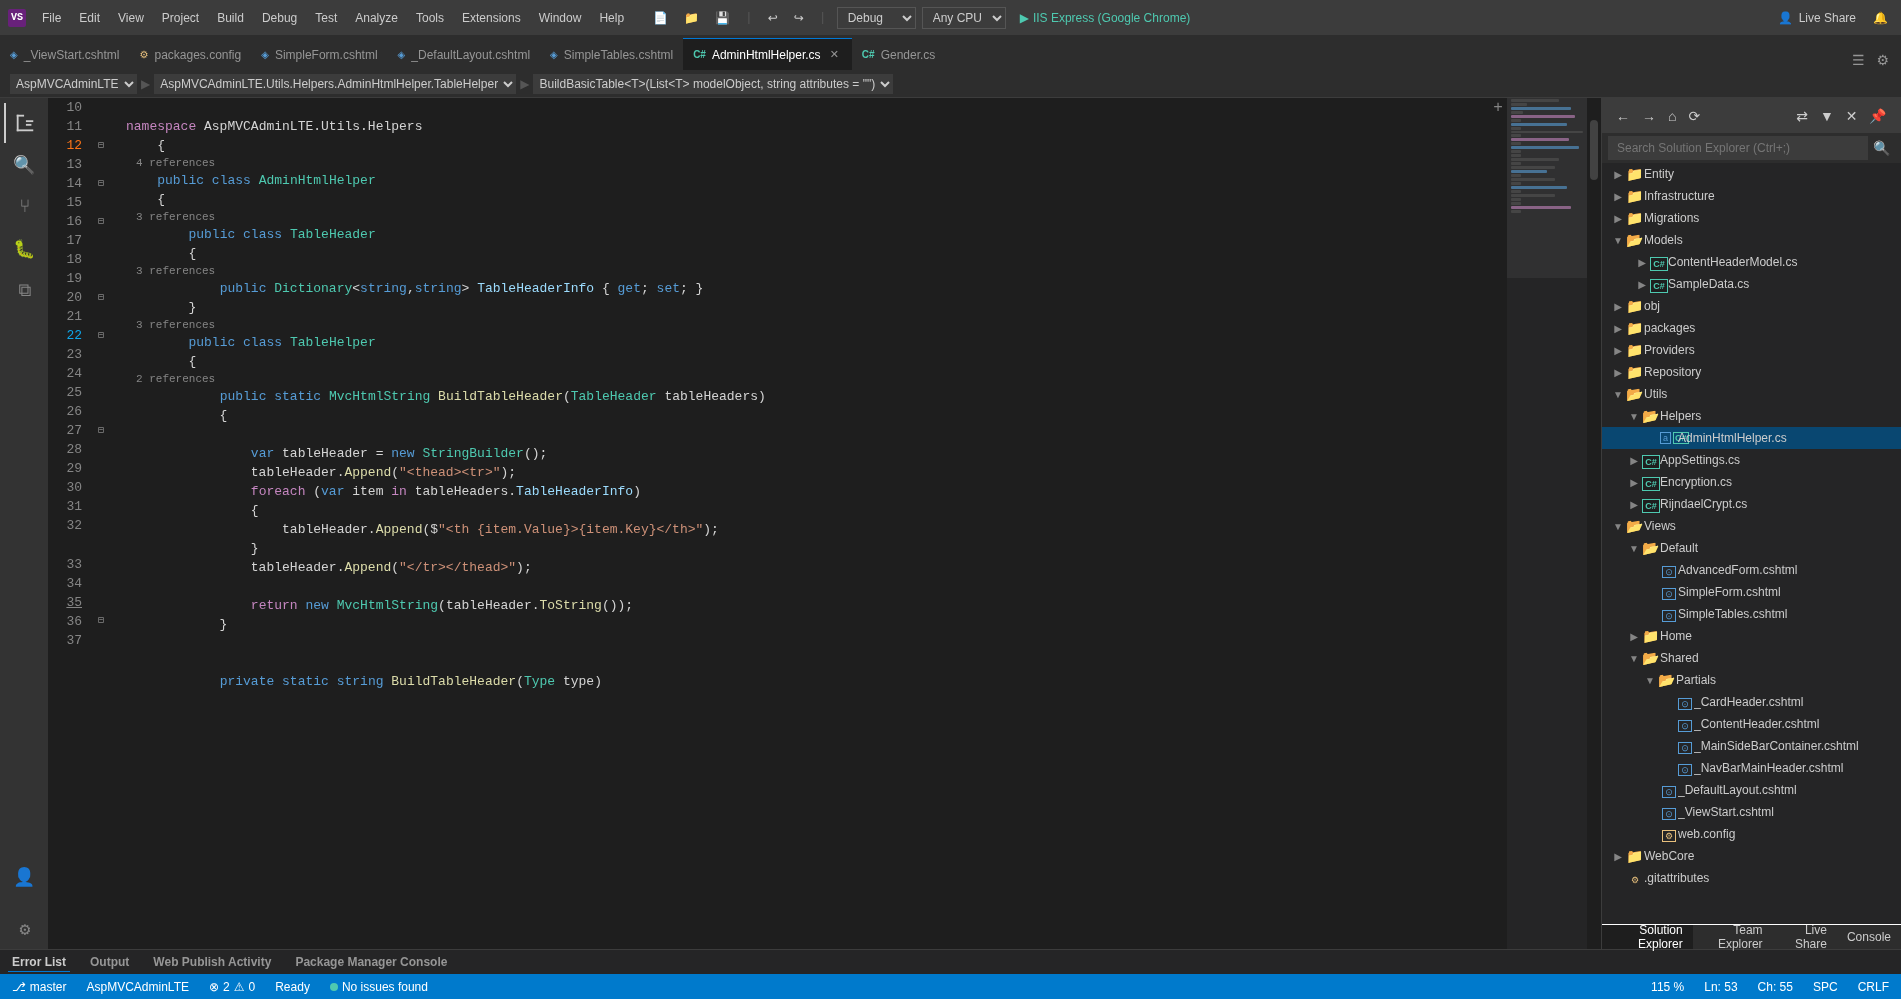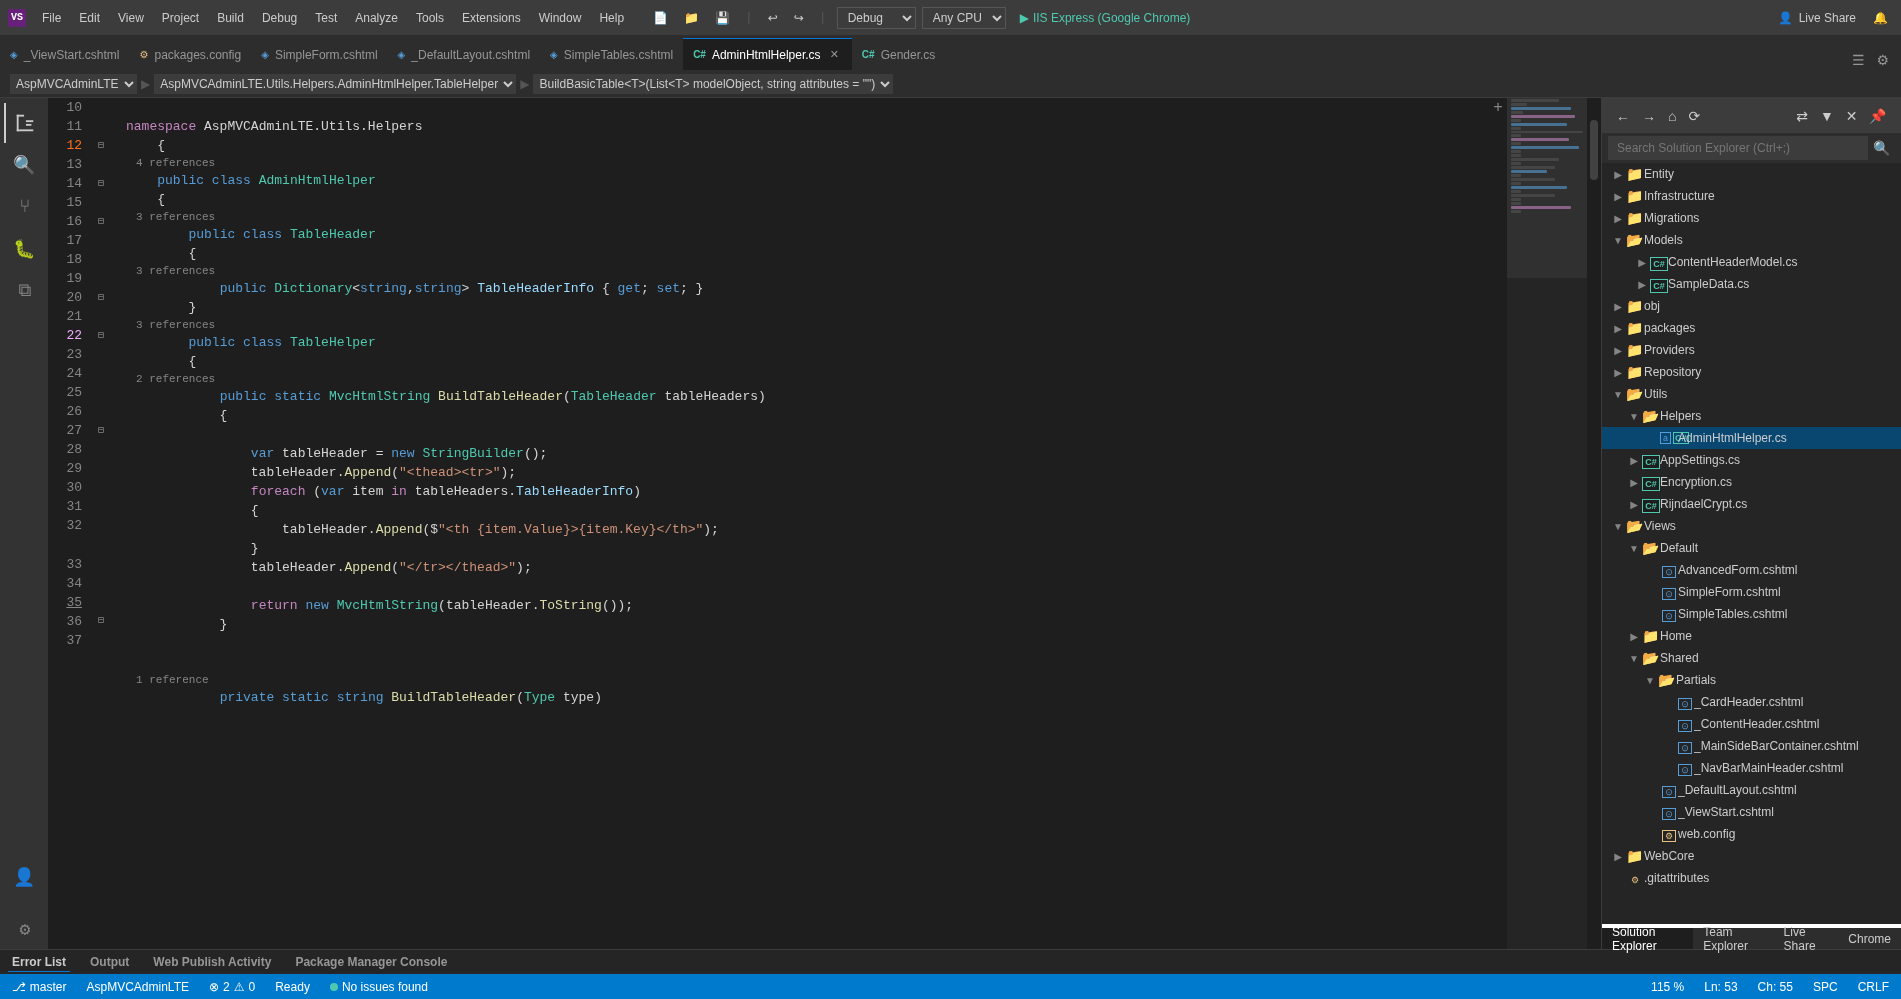--- a/index.html
+++ b/index.html
@@ -250,23 +250,24 @@
     .tree-icon { width: 18px; flex-shrink: 0; text-align: center; font-size: 14px; }
     .folder-icon { color: #dcb67a; }
     .tree-label { flex: 1; overflow: hidden; text-overflow: ellipsis; white-space: nowrap; }
 
     
     #se-bottom-tabs {
       height: 25px;
       background: #2d2d2d;
       display: flex;
       align-items: center;
-      border-top: 4px solid #ffffff;
+      border-top: 1px solid #ffffff;
       font-size: 12px;
       font-family: 'Segoe UI', sans-serif;
+      text-align: right;
     }
     .se-tab {
       height: 100%;
       display: flex;
       align-items: center;
       padding: 0 10px;
       color: #cccccc;
       cursor: pointer;
     }
     .se-tab.active { background: #1e1e1e; color: white; }
@@ -449,21 +450,21 @@
           <div style="height:19px;display:flex;align-items:center;justify-content:flex-end;padding-right:8px;color:#f97316;text-align:right;">12</div>
           <div style="height:19px;display:flex;align-items:center;justify-content:flex-end;padding-right:8px;color:#858585;">13</div>
           <div style="height:19px;display:flex;align-items:center;justify-content:flex-end;padding-right:8px;color:#858585;">14</div>
           <div style="height:19px;display:flex;align-items:center;justify-content:flex-end;padding-right:8px;color:#858585;">15</div>
           <div style="height:19px;display:flex;align-items:center;justify-content:flex-end;padding-right:8px;color:#858585;">16</div>
           <div style="height:19px;display:flex;align-items:center;justify-content:flex-end;padding-right:8px;color:#858585;">17</div>
           <div style="height:19px;display:flex;align-items:center;justify-content:flex-end;padding-right:8px;color:#858585;">18</div>
           <div style="height:19px;display:flex;align-items:center;justify-content:flex-end;padding-right:8px;color:#858585;">19</div>
           <div style="height:19px;display:flex;align-items:center;justify-content:flex-end;padding-right:8px;color:#858585;">20</div>
           <div style="height:19px;display:flex;align-items:center;justify-content:flex-end;padding-right:8px;color:#858585;">21</div>
-          <div style="height:19px;display:flex;align-items:center;justify-content:flex-end;padding-right:8px;color:#f0abfc;text-align:right;">22</div>
+          <div style="height:19px;display:flex;align-items:center;justify-content:flex-end;padding-right:8px;color:#0ea5e9;text-align:right;">22</div>
           <div style="height:19px;display:flex;align-items:center;justify-content:flex-end;padding-right:8px;color:#858585;">23</div>
           <div style="height:19px;display:flex;align-items:center;justify-content:flex-end;padding-right:8px;color:#858585;">24</div>
           <div style="height:19px;display:flex;align-items:center;justify-content:flex-end;padding-right:8px;color:#858585;">25</div>
           <div style="height:19px;display:flex;align-items:center;justify-content:flex-end;padding-right:8px;color:#858585;">26</div>
           <div style="height:19px;display:flex;align-items:center;justify-content:flex-end;padding-right:8px;color:#858585;">27</div>
           <div style="height:19px;display:flex;align-items:center;justify-content:flex-end;padding-right:8px;color:#858585;">28</div>
           <div style="height:19px;display:flex;align-items:center;justify-content:flex-end;padding-right:8px;color:#858585;">29</div>
           <div style="height:19px;display:flex;align-items:center;justify-content:flex-end;padding-right:8px;color:#858585;">30</div>
           <div style="height:19px;display:flex;align-items:center;justify-content:flex-end;padding-right:8px;color:#858585;">31</div>
           <div style="height:19px;display:flex;align-items:center;justify-content:flex-end;padding-right:8px;color:#858585;">32</div>
@@ -587,23 +588,20 @@
         <div class="code-line">&nbsp;</div>
 
         <div class="code-line"><span>                </span><span class="kw2">return</span><span> </span><span class="kw">new</span><span> </span><span class="type">MvcHtmlString</span><span>(tableHeader.</span><span class="method">ToString</span><span>());</span></div>
 
         <div class="code-line"><span>            }</span></div>
 
         <div class="code-line">&nbsp;</div>
 
         <div class="code-line">&nbsp;</div>
 
-        <div style="height:16px;display:flex;align-items:center;padding-left:10px;">
-            <span class="ref-hint">1 reference</span>
-          </div>
 
         <div class="code-line"><span>            </span><span class="kw">private</span><span> </span><span class="kw">static</span><span> </span><span class="kw">string</span><span> </span><span class="method">BuildTableHeader</span><span>(</span><span class="type">Type</span><span> type)</span></div>
       </div>
 
       <div class="minimap">
         <div class="minimap-viewport"></div>
         <div class="minimap-line" style="width:60%"></div>
         <div class="minimap-line" style="width:20%"></div>
         <div class="minimap-line bright" style="width:75%"></div>
         <div class="minimap-line" style="width:15%"></div>
@@ -866,21 +864,21 @@
       <div class="se-tab active">
         <span>Solution Explorer</span>
       </div>
       <div class="se-tab">
         <span>Team Explorer</span>
       </div>
       <div class="se-tab">
         <span>Live Share</span>
       </div>
       <div class="se-tab">
-        <span>Chrome</span>
+        <span>Console</span>
       </div>
     </div>
   </div>
 </div>
 
 <div id="bottom-panels">
   <div class="panel-tab active">
     <span>Error List</span>
   </div>
   <div class="panel-tab">

